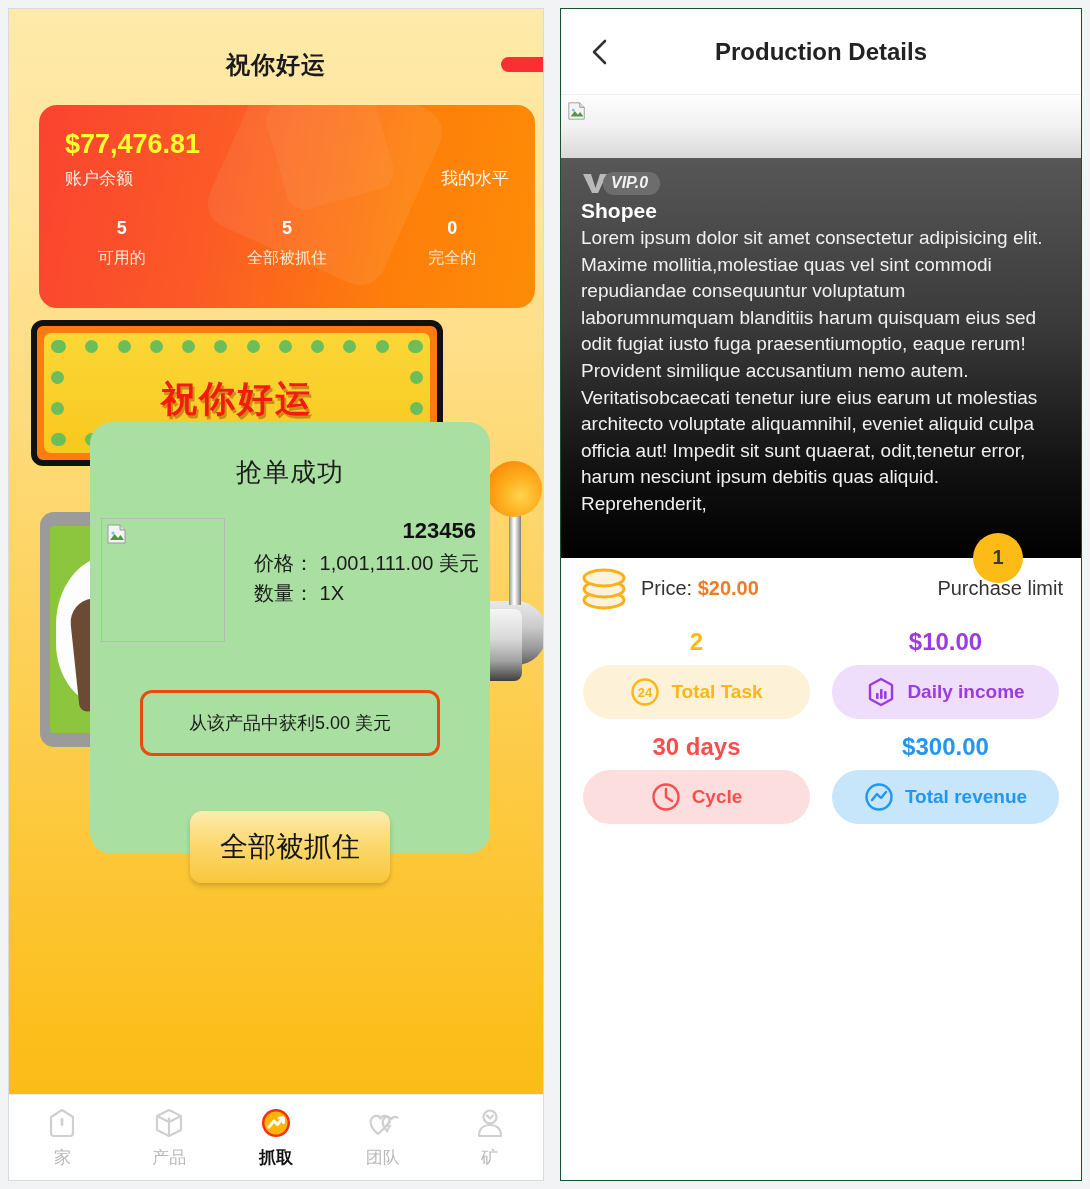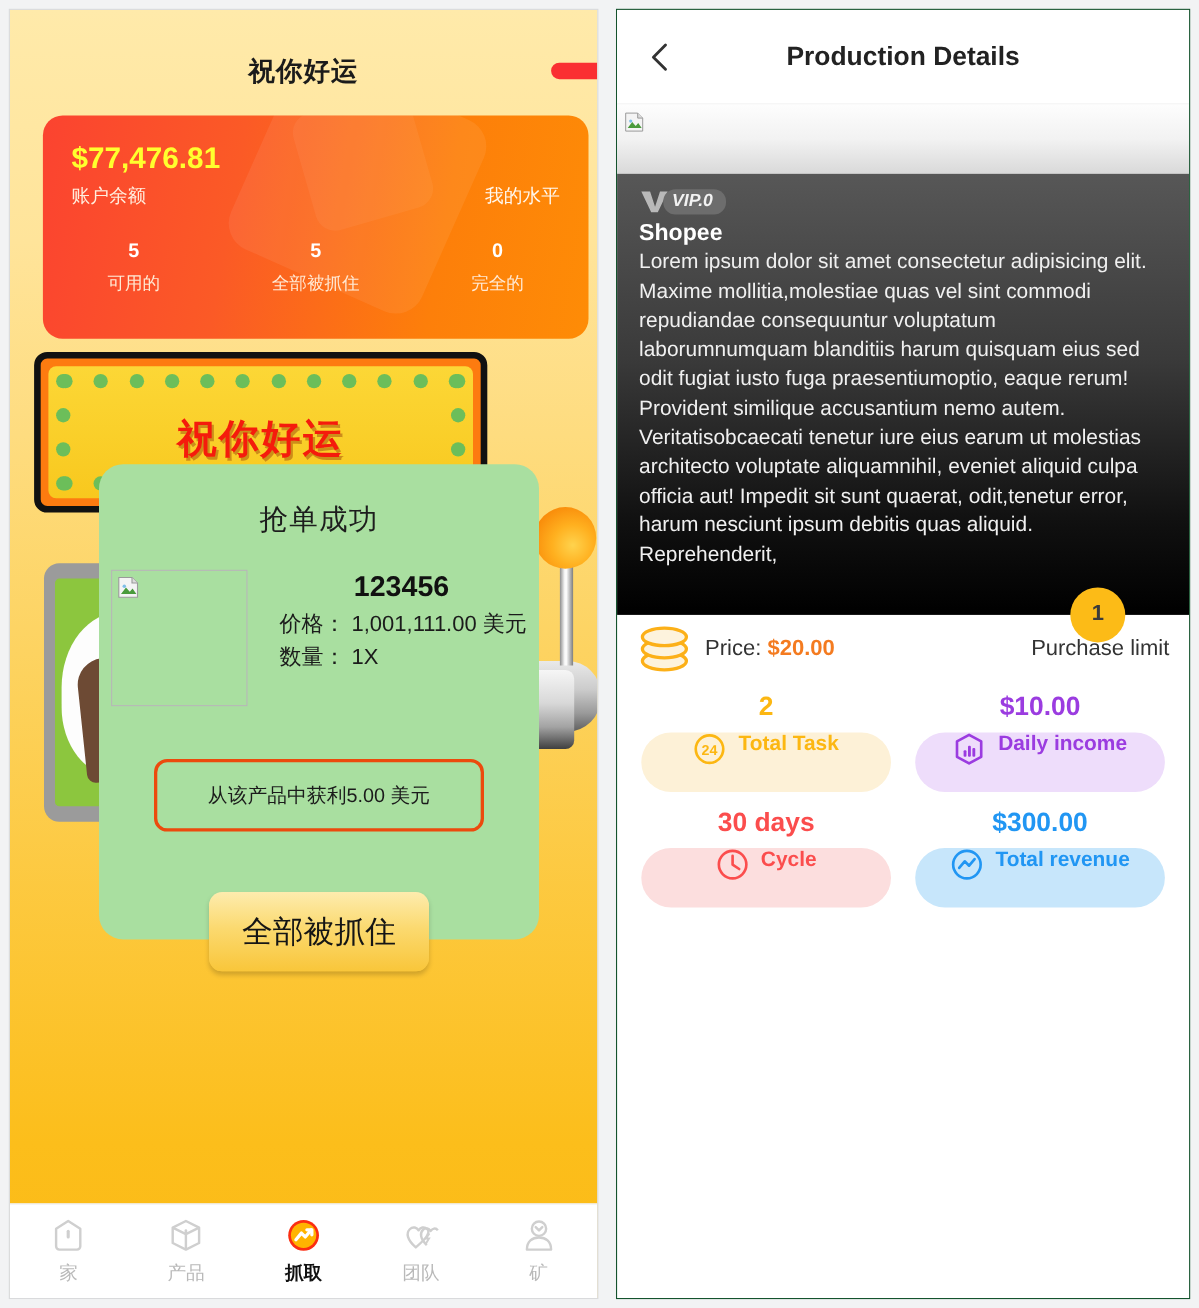--- a/index.html
+++ b/index.html
@@ -184,21 +184,21 @@
   .broken-img {
     position: absolute; left: 11px; top: 0;
     width: 124px; height: 124px;
     border: 1px solid #b7b7b7;
     background: transparent;
   }
   .broken-glyph {
     position: absolute; left: 4px; top: 4px; width: 22px; height: 22px;
   }
   .mb-info { margin-left: 150px; }
-  .mb-code { text-align: center; font-size: 26px; font-weight: bold; color:#111; margin-bottom: 4px; }
+  .mb-code { text-align: right; font-size: 22px; font-weight: bold; color:#111; margin-bottom: 4px; }
   .mb-line { font-size: 20px; color: #1b1b1b; line-height: 1.5; white-space: nowrap; }
   .profit-box {
     position: absolute; left: 50px; top: 268px;
     width: 300px; height: 66px;
     border: 3px solid #ec4a0d;
     border-radius: 12px;
     display: flex; align-items: center; justify-content: center;
     font-size: 18px; color: #1b1b1b;
   }
   .received-btn {
@@ -293,21 +293,21 @@
   }
 
   .stats-grid {
     display: grid; grid-template-columns: 1fr 1fr;
     gap: 14px 22px; padding: 8px 22px 0 22px;
   }
   .stat-cell { text-align: center; }
   .stat-val { font-size: 24px; font-weight: bold; margin-bottom: 9px; }
   .stat-pill {
     height: 54px; border-radius: 27px;
-    display: flex; justify-content: center; gap: 11px;
+    display: flex; align-items: center; justify-content: center; gap: 11px;
     font-size: 19px; font-weight: bold;
   }
   .stat-ico { width: 30px; height: 30px; flex: 0 0 auto; }
 </style>
 </head>
 <body>
 
 <div id="root">
 
   <div class="left-panel">

